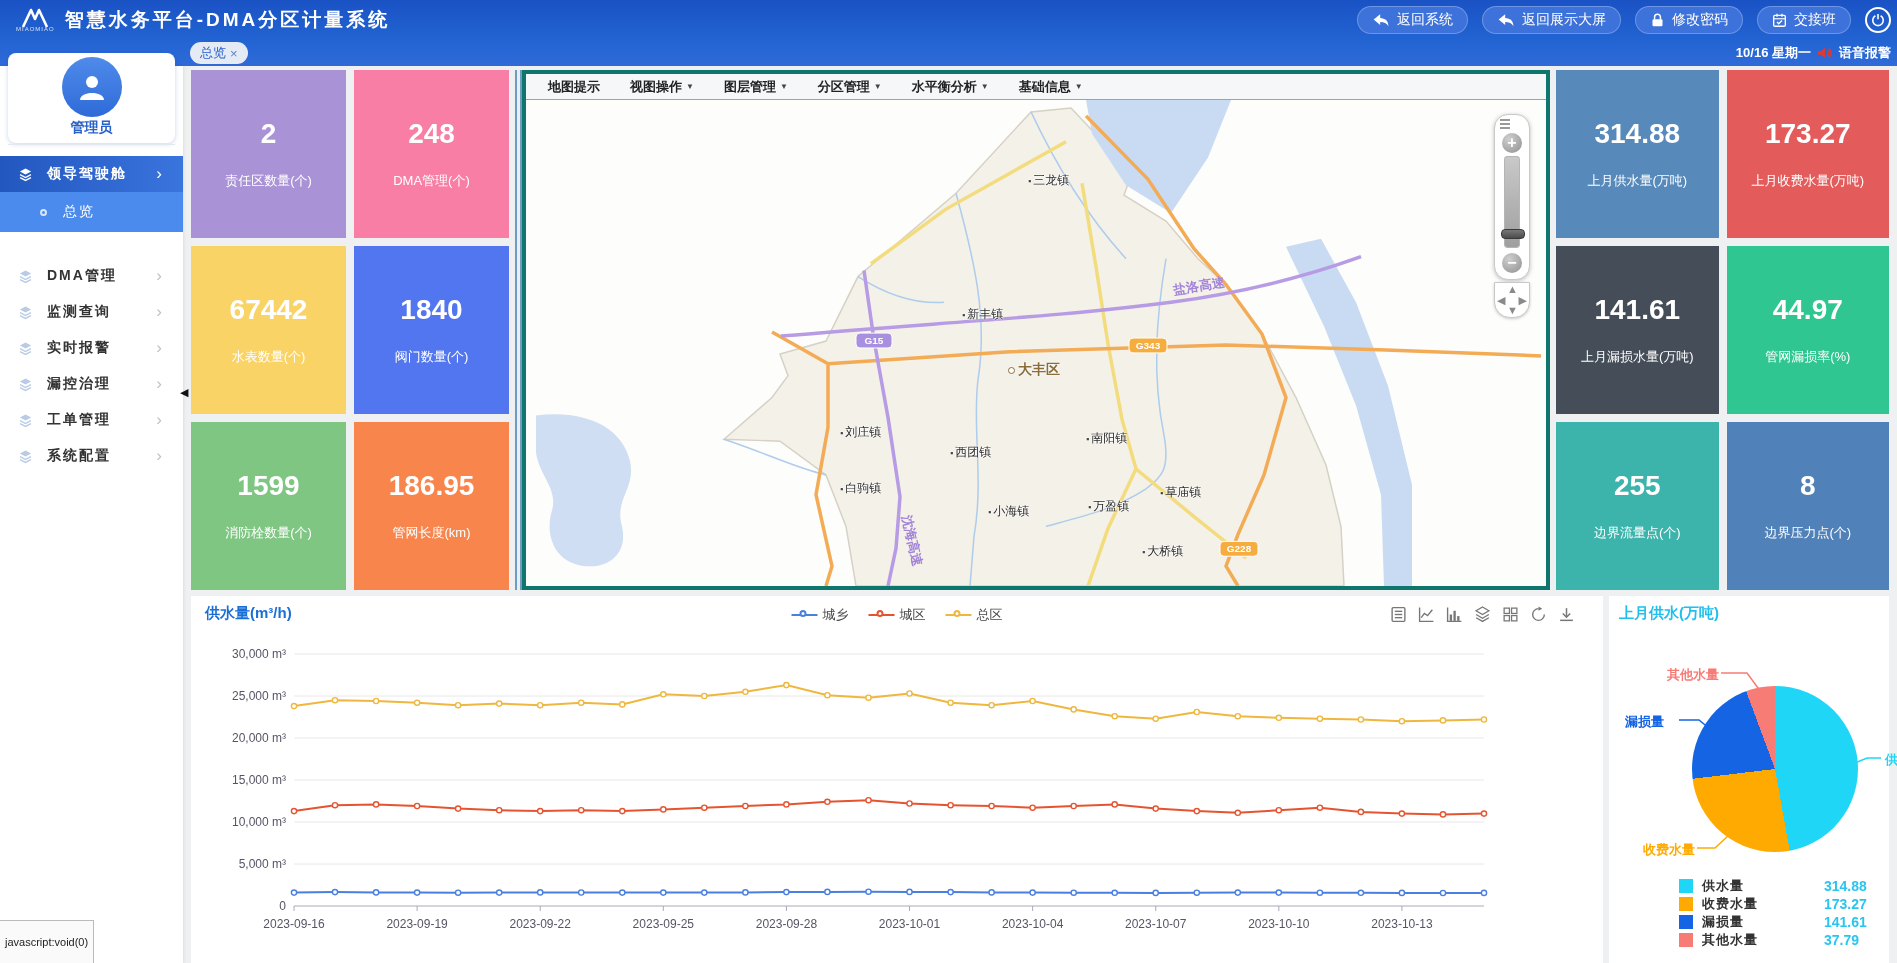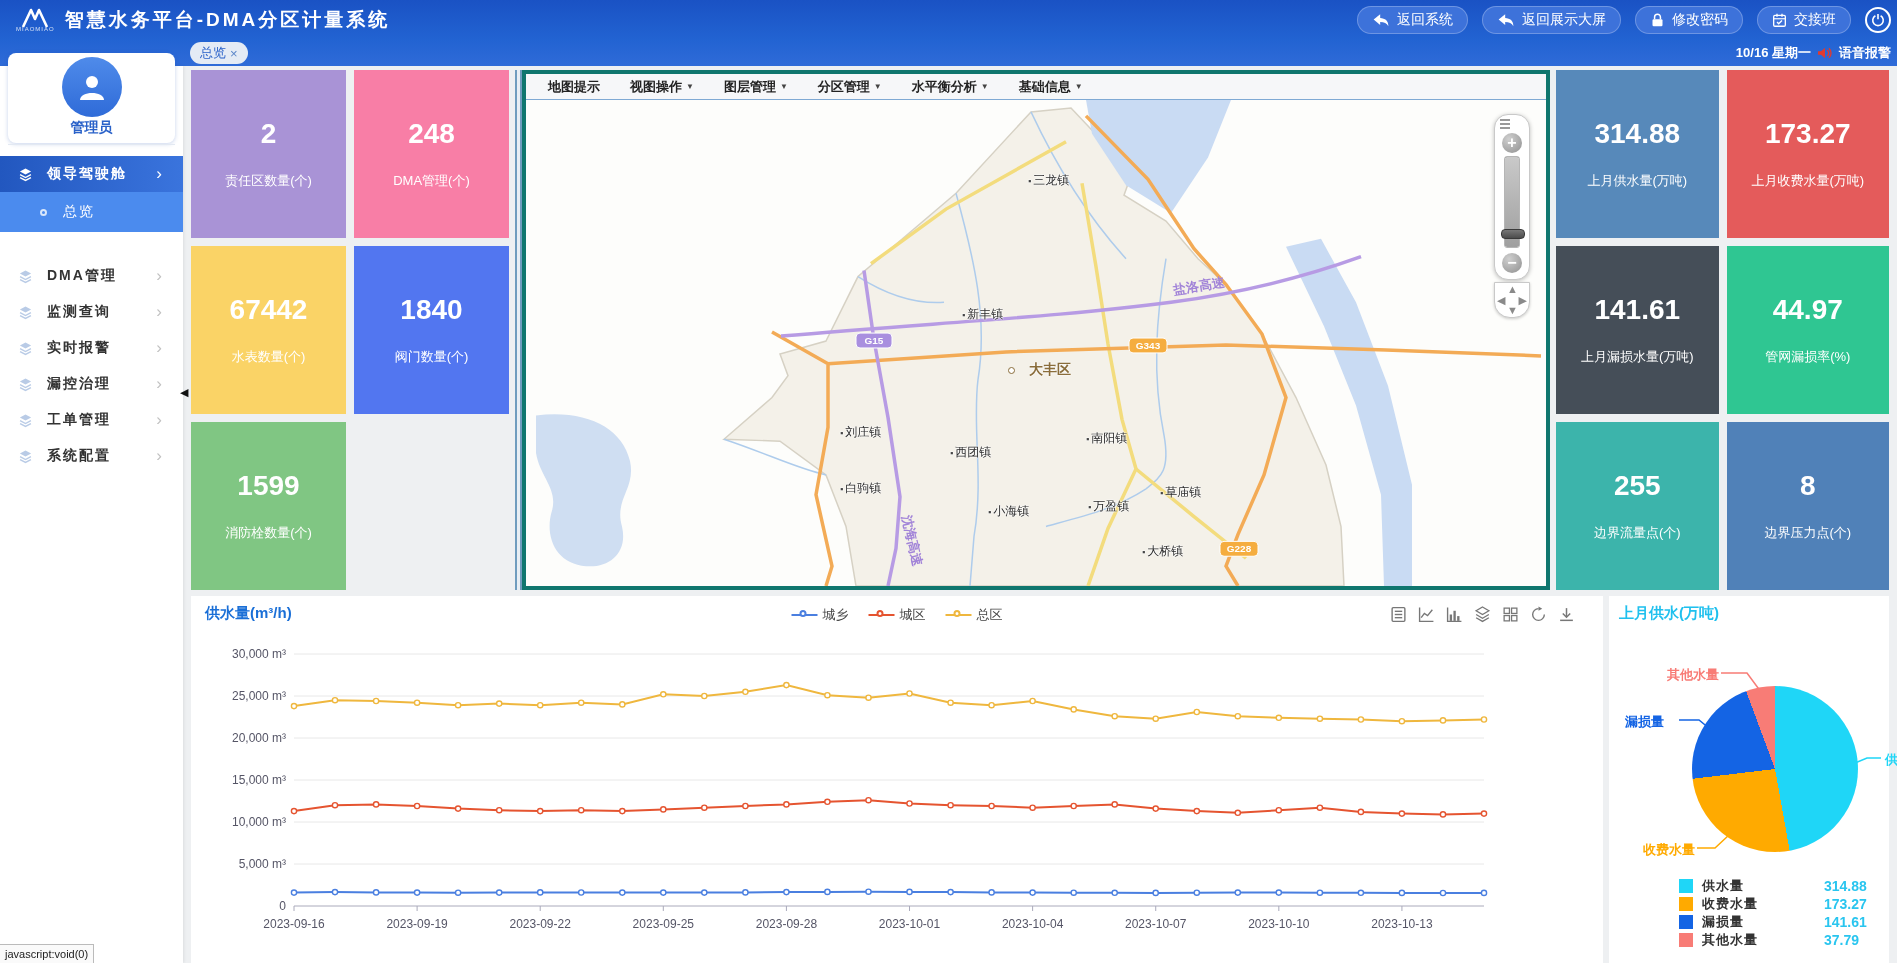--- a/index.html
+++ b/index.html
@@ -64,21 +64,21 @@
   .map-toolbar { height:26px; background:#f6f7f9; border-bottom:1px solid #7fa9d4; display:flex; align-items:center;
     padding-left:22px; gap:30px; }
   .mt-item { font-size:13px; color:#222; font-weight:bold; display:flex; align-items:center; gap:4px; cursor:pointer; }
   .mt-caret { font-size:8px; color:#444; }
   .map-canvas { flex:1; position:relative; overflow:hidden; background:#fdfdfb; cursor:grab; }
   .map-canvas svg.geo { position:absolute; inset:0; width:100%; height:100%; }
   .town { position:absolute; transform:translateY(-50%); font-size:12px; color:#2b2b2b; white-space:nowrap;
     text-shadow:0 0 2px #fff,0 0 2px #fff,0 0 2px #fff; }
   .town::before { content:"▪"; font-size:9px; margin-right:2px; color:#444; }
   .city-label { position:absolute; transform:translateY(-50%); font-size:14px; font-weight:bold; color:#8a6d3b;
-    white-space:nowrap; text-shadow:0 0 2px #fff,0 0 2px #fff; display:flex; align-items:center; gap:14px; }
+    white-space:nowrap; text-shadow:0 0 2px #fff,0 0 2px #fff; display:flex; align-items:center; gap:3px; }
   .city-dot { width:7px; height:7px; border:1.5px solid #8a6d3b; border-radius:50%; background:#fff; display:inline-block; }
   .zoomctl { position:absolute; top:14px; right:16px; width:36px; z-index:4; }
   .z-body { background:#fff; border:1px solid #c9c9c9; border-radius:14px; box-shadow:0 1px 4px rgba(0,0,0,.25);
     padding:4px 0 6px; display:flex; flex-direction:column; align-items:center; }
   .z-grip { width:10px; height:12px; background:repeating-linear-gradient(to bottom,#999 0 2px,transparent 2px 4px); align-self:flex-start; margin-left:5px; }
   .z-plus,.z-minus { width:20px; height:20px; border-radius:50%; background:radial-gradient(circle at 35% 30%,#cfcfcf,#8f8f8f);
     color:#fff; font-size:16px; font-weight:bold; display:flex; align-items:center; justify-content:center; cursor:pointer; }
   .z-plus { margin:2px 0 3px; }
   .z-track { width:16px; height:92px; border:1px solid #b5b5b5; border-radius:3px;
     background:linear-gradient(180deg,#c9c9c9,#9f9f9f) padding-box,
@@ -110,21 +110,21 @@
   #pie { position:absolute; left:83px; top:90px; width:166px; height:166px; border-radius:50%; }
   #callouts { position:absolute; inset:0; pointer-events:none; }
   .pie-callout { position:absolute; font-size:13px; font-weight:bold; white-space:nowrap; }
   .pie-legend { position:absolute; left:70px; top:281px; width:230px; }
   .pie-legend-row { display:flex; align-items:center; height:18px; cursor:pointer; }
   .plm { width:14px; height:14px; margin-right:9px; }
   .pl-name { font-size:13px; font-weight:bold; color:#333; width:122px; letter-spacing:1px; }
   .pl-val { font-size:14px; font-weight:bold; color:#29c5ef; }
 
   .status-bar { position:absolute; left:0; bottom:0; background:#fafafa; border:1px solid #bbb; border-left:none;
-    border-bottom:none; font-size:11px; color:#222; padding:3px 5px; z-index:20; }
+    border-bottom:none; font-size:11px; color:#222; padding:15px 5px; z-index:20; }
 </style>
 </head>
 <body>
 
 <div class="topbar">
   <div class="topbar-row1">
     <div class="logo-wrap">
       <svg width="30" height="20" viewBox="0 0 30 20">
         <path d="M3 19 L11 2 L15 11 L19 2 L27 19" fill="none" stroke="#fff" stroke-width="2.6" stroke-linejoin="round"></path>
       </svg>
@@ -302,20 +302,24 @@
           <div class="card-value">67442</div>
           <div class="card-label">水表数量(个)</div>
         </div>
         <div class="card" style="background: rgb(82, 118, 240);">
           <div class="card-value">1840</div>
           <div class="card-label">阀门数量(个)</div>
         </div>
         <div class="card" style="background: rgb(128, 198, 131);">
           <div class="card-value">1599</div>
           <div class="card-label">消防栓数量(个)</div>
+        </div>
+        <div class="card" style="background: rgb(248, 133, 75);">
+          <div class="card-value">186.95</div>
+          <div class="card-label">管网长度(km)</div>
         </div>
       </div>
 
       <div class="map-panel">
         <div class="splitter"></div>
         <div class="map-box">
           <div class="map-toolbar">
             <div class="mt-item">
                 <span>地图提示</span>
               </div>

